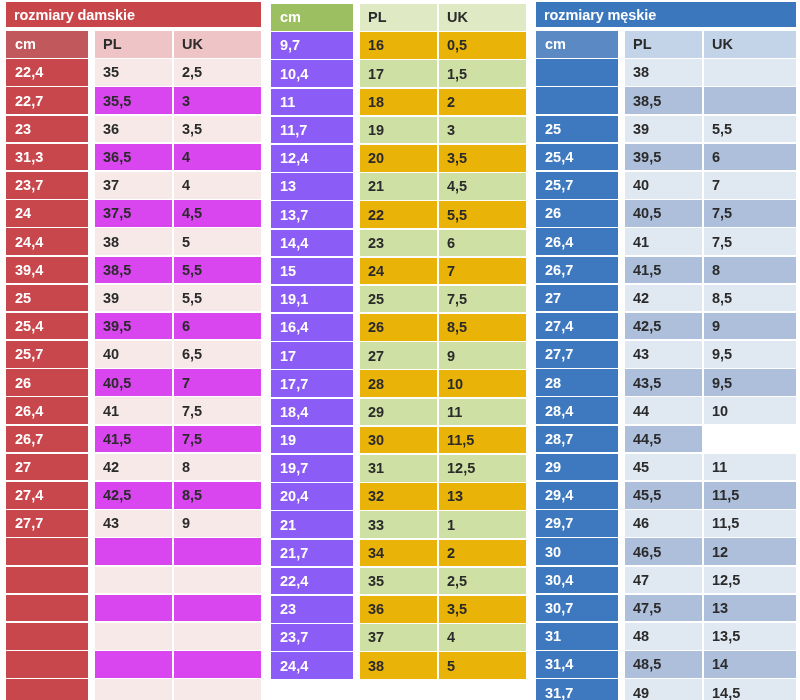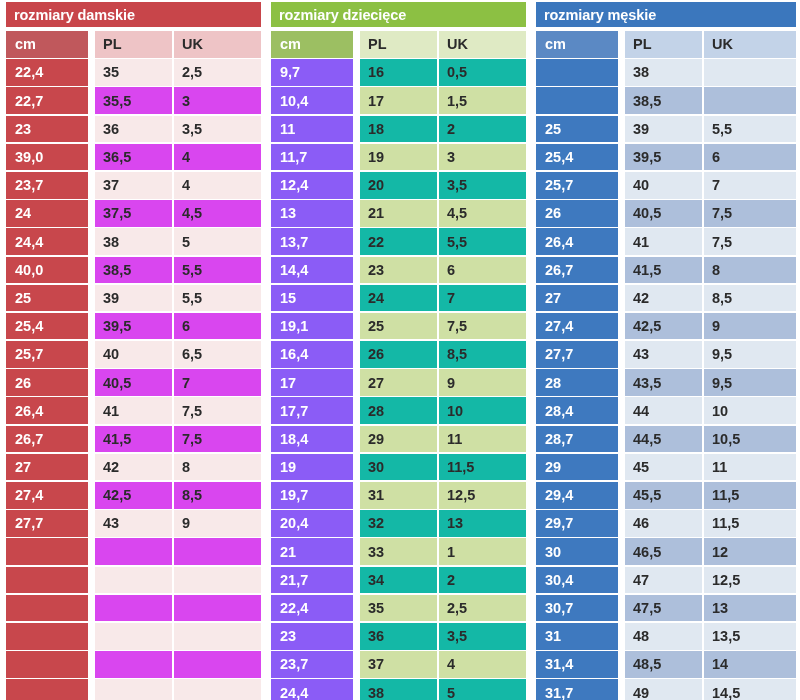--- a/index.html
+++ b/index.html
@@ -101,21 +101,21 @@
   .women .row.header .cell.uk { background: #eec4c6; }
   .women .row.odd  .cell.pl, .women .row.odd  .cell.uk { background: #f8e9e9; }
   .women .row.even .cell.pl, .women .row.even .cell.uk { background: #d946ef; }
 
   
   .kids .panel-title { background: #8cc043; }
   .kids .cell.cm     { background: #8b5cf6; }
   .kids .row.header .cell.cm { background: #9cbf62; }
   .kids .row.header .cell.pl,
   .kids .row.header .cell.uk { background: #dfeac4; }
-  .kids .row.odd  .cell.pl, .kids .row.odd  .cell.uk { background: #14b8a6; }
+  .kids .row.odd  .cell.pl, .kids .row.odd  .cell.uk { background: #eab308; }
   .kids .row.even .cell.pl, .kids .row.even .cell.uk { background: #cfe0a4; }
 
   
   .men .panel-title { background: #3b77bd; }
   .men .cell.cm     { background: #3e79bf; }
   .men .row.header .cell.cm { background: #5b89c4; }
   .men .row.header .cell.pl,
   .men .row.header .cell.uk { background: #c3d3e8; }
   .men .row.odd  .cell.pl, .men .row.odd  .cell.uk { background: #e0e8f1; }
   .men .row.even .cell.pl, .men .row.even .cell.uk { background: #adbfdb; }
@@ -141,41 +141,41 @@
           <div class="cell cm">22,7</div>
           <div class="cell pl">35,5</div>
           <div class="cell uk">3</div>
         </div>
         <div class="row odd">
           <div class="cell cm">23</div>
           <div class="cell pl">36</div>
           <div class="cell uk">3,5</div>
         </div>
         <div class="row even">
-          <div class="cell cm">39,0</div>
+          <div class="cell cm">31,3</div>
           <div class="cell pl">36,5</div>
           <div class="cell uk">4</div>
         </div>
         <div class="row odd">
           <div class="cell cm">23,7</div>
           <div class="cell pl">37</div>
           <div class="cell uk">4</div>
         </div>
         <div class="row even">
           <div class="cell cm">24</div>
           <div class="cell pl">37,5</div>
           <div class="cell uk">4,5</div>
         </div>
         <div class="row odd">
           <div class="cell cm">24,4</div>
           <div class="cell pl">38</div>
           <div class="cell uk">5</div>
         </div>
         <div class="row even">
-          <div class="cell cm">40,0</div>
+          <div class="cell cm">39,4</div>
           <div class="cell pl">38,5</div>
           <div class="cell uk">5,5</div>
         </div>
         <div class="row odd">
           <div class="cell cm">25</div>
           <div class="cell pl">39</div>
           <div class="cell uk">5,5</div>
         </div>
         <div class="row even">
           <div class="cell cm">25,4</div>
@@ -243,21 +243,20 @@
           <div class="cell uk"></div>
         </div>
         <div class="row odd">
           <div class="cell cm"></div>
           <div class="cell pl"></div>
           <div class="cell uk"></div>
         </div>
       </div>
     </div>
     <div class="panel kids">
-      <div class="panel-title">rozmiary dziecięce</div>
       <div class="rows">
         <div class="row header">
           <div class="cell cm">cm</div>
           <div class="cell pl">PL</div>
           <div class="cell uk">UK</div>
         </div>
         <div class="row odd">
           <div class="cell cm">9,7</div>
           <div class="cell pl">16</div>
           <div class="cell uk">0,5</div>
@@ -443,21 +442,20 @@
           <div class="cell uk">9,5</div>
         </div>
         <div class="row odd">
           <div class="cell cm">28,4</div>
           <div class="cell pl">44</div>
           <div class="cell uk">10</div>
         </div>
         <div class="row even">
           <div class="cell cm">28,7</div>
           <div class="cell pl">44,5</div>
-          <div class="cell uk">10,5</div>
         </div>
         <div class="row odd">
           <div class="cell cm">29</div>
           <div class="cell pl">45</div>
           <div class="cell uk">11</div>
         </div>
         <div class="row even">
           <div class="cell cm">29,4</div>
           <div class="cell pl">45,5</div>
           <div class="cell uk">11,5</div>

